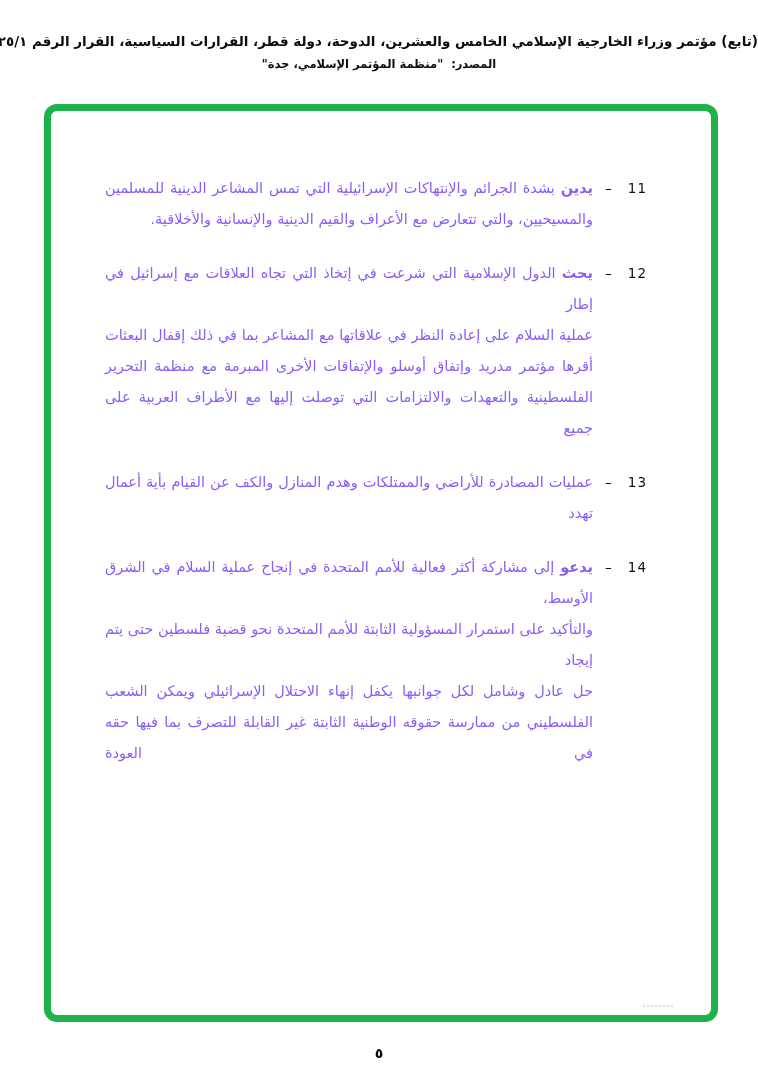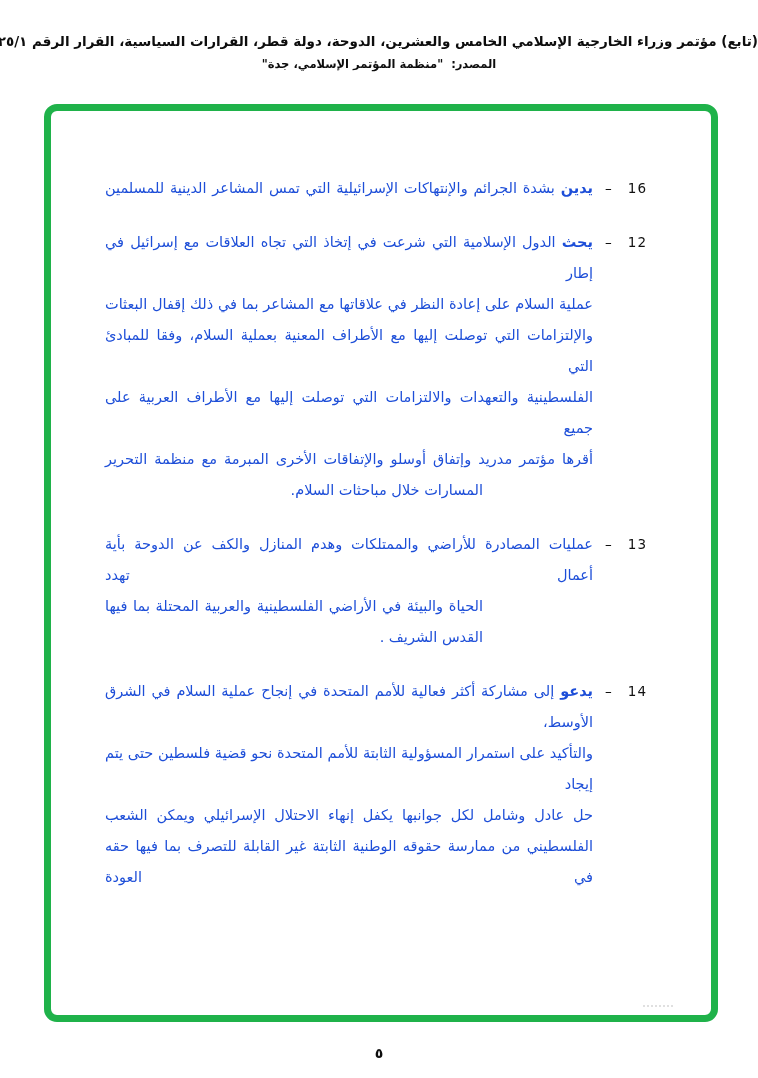--- a/index.html
+++ b/index.html
@@ -29,21 +29,21 @@
     width:42px; min-width:42px; direction:ltr;
     display:flex; justify-content:space-between; align-items:flex-start;
     font-size:13.5px; line-height:31px; color:#111;
   }
   .marker .num { letter-spacing:1px; }
   .pbody { flex:1; min-width:0; }
 
   .line {
     font-size:14.5px; line-height:31px;
     text-align:justify; text-align-last:justify;
-    color:#1d4ed8;
+    color:#8b5cf6;
   }
   .line .lead { font-weight:700; }
   .line.last { text-align-last:right; }
   .line.last.indent { padding-right:110px; }
 
   
   .artifact {
     position:absolute; left:592px; top:894px; width:30px; height:4px;
     border-top:2px dotted #d9d9d9; opacity:.8;
   }
@@ -63,48 +63,46 @@
       <span class="src-label">المصدر:</span>
       <span class="src-value">"منظمة المؤتمر الإسلامي، جدة"</span>
     </div>
   </div>
 
   <div class="frame" id="green-frame" style="border-color: rgb(31, 178, 74);">
     <div class="content" id="paragraphs">
         <div class="para">
           <div class="marker">
             <span class="dash">–</span>
-            <span class="num">16</span>
+            <span class="num">11</span>
           </div>
           <div class="pbody">
             <div class="line"><b class="lead">يدين</b> <span>بشدة الجرائم والإنتهاكات الإسرائيلية التي تمس المشاعر الدينية للمسلمين</span></div>
+            <div class="line last">والمسيحيين، والتي تتعارض مع الأعراف والقيم الدينية والإنسانية والأخلاقية.</div>
           </div>
         </div>
         <div class="para">
           <div class="marker">
             <span class="dash">–</span>
             <span class="num">12</span>
           </div>
           <div class="pbody">
             <div class="line"><b class="lead">يحث</b> <span>الدول الإسلامية التي شرعت في إتخاذ التي تجاه العلاقات مع إسرائيل في إطار</span></div>
             <div class="line">عملية السلام على إعادة النظر في علاقاتها مع المشاعر بما في ذلك إقفال البعثات</div>
-            <div class="line">والإلتزامات التي توصلت إليها مع الأطراف المعنية بعملية السلام، وفقا للمبادئ التي</div>
+            <div class="line">أقرها مؤتمر مدريد وإتفاق أوسلو والإتفاقات الأخرى المبرمة مع منظمة التحرير</div>
             <div class="line">الفلسطينية والتعهدات والالتزامات التي توصلت إليها مع الأطراف العربية على جميع</div>
-            <div class="line">أقرها مؤتمر مدريد وإتفاق أوسلو والإتفاقات الأخرى المبرمة مع منظمة التحرير</div>
-            <div class="line last indent">المسارات خلال مباحثات السلام.</div>
           </div>
         </div>
         <div class="para">
           <div class="marker">
             <span class="dash">–</span>
             <span class="num">13</span>
           </div>
           <div class="pbody">
-            <div class="line">عمليات المصادرة للأراضي والممتلكات وهدم المنازل والكف عن الدوحة بأية أعمال تهدد</div>
-            <div class="line last indent">الحياة والبيئة في الأراضي الفلسطينية والعربية المحتلة بما فيها القدس الشريف .</div>
+            <div class="line">عمليات المصادرة للأراضي والممتلكات وهدم المنازل والكف عن القيام بأية أعمال تهدد</div>
           </div>
         </div>
         <div class="para">
           <div class="marker">
             <span class="dash">–</span>
             <span class="num">14</span>
           </div>
           <div class="pbody">
             <div class="line"><b class="lead">يدعو</b> <span>إلى مشاركة أكثر فعالية للأمم المتحدة في إنجاح عملية السلام في الشرق الأوسط،</span></div>
             <div class="line">والتأكيد على استمرار المسؤولية الثابتة للأمم المتحدة نحو قضية فلسطين حتى يتم إيجاد</div>

